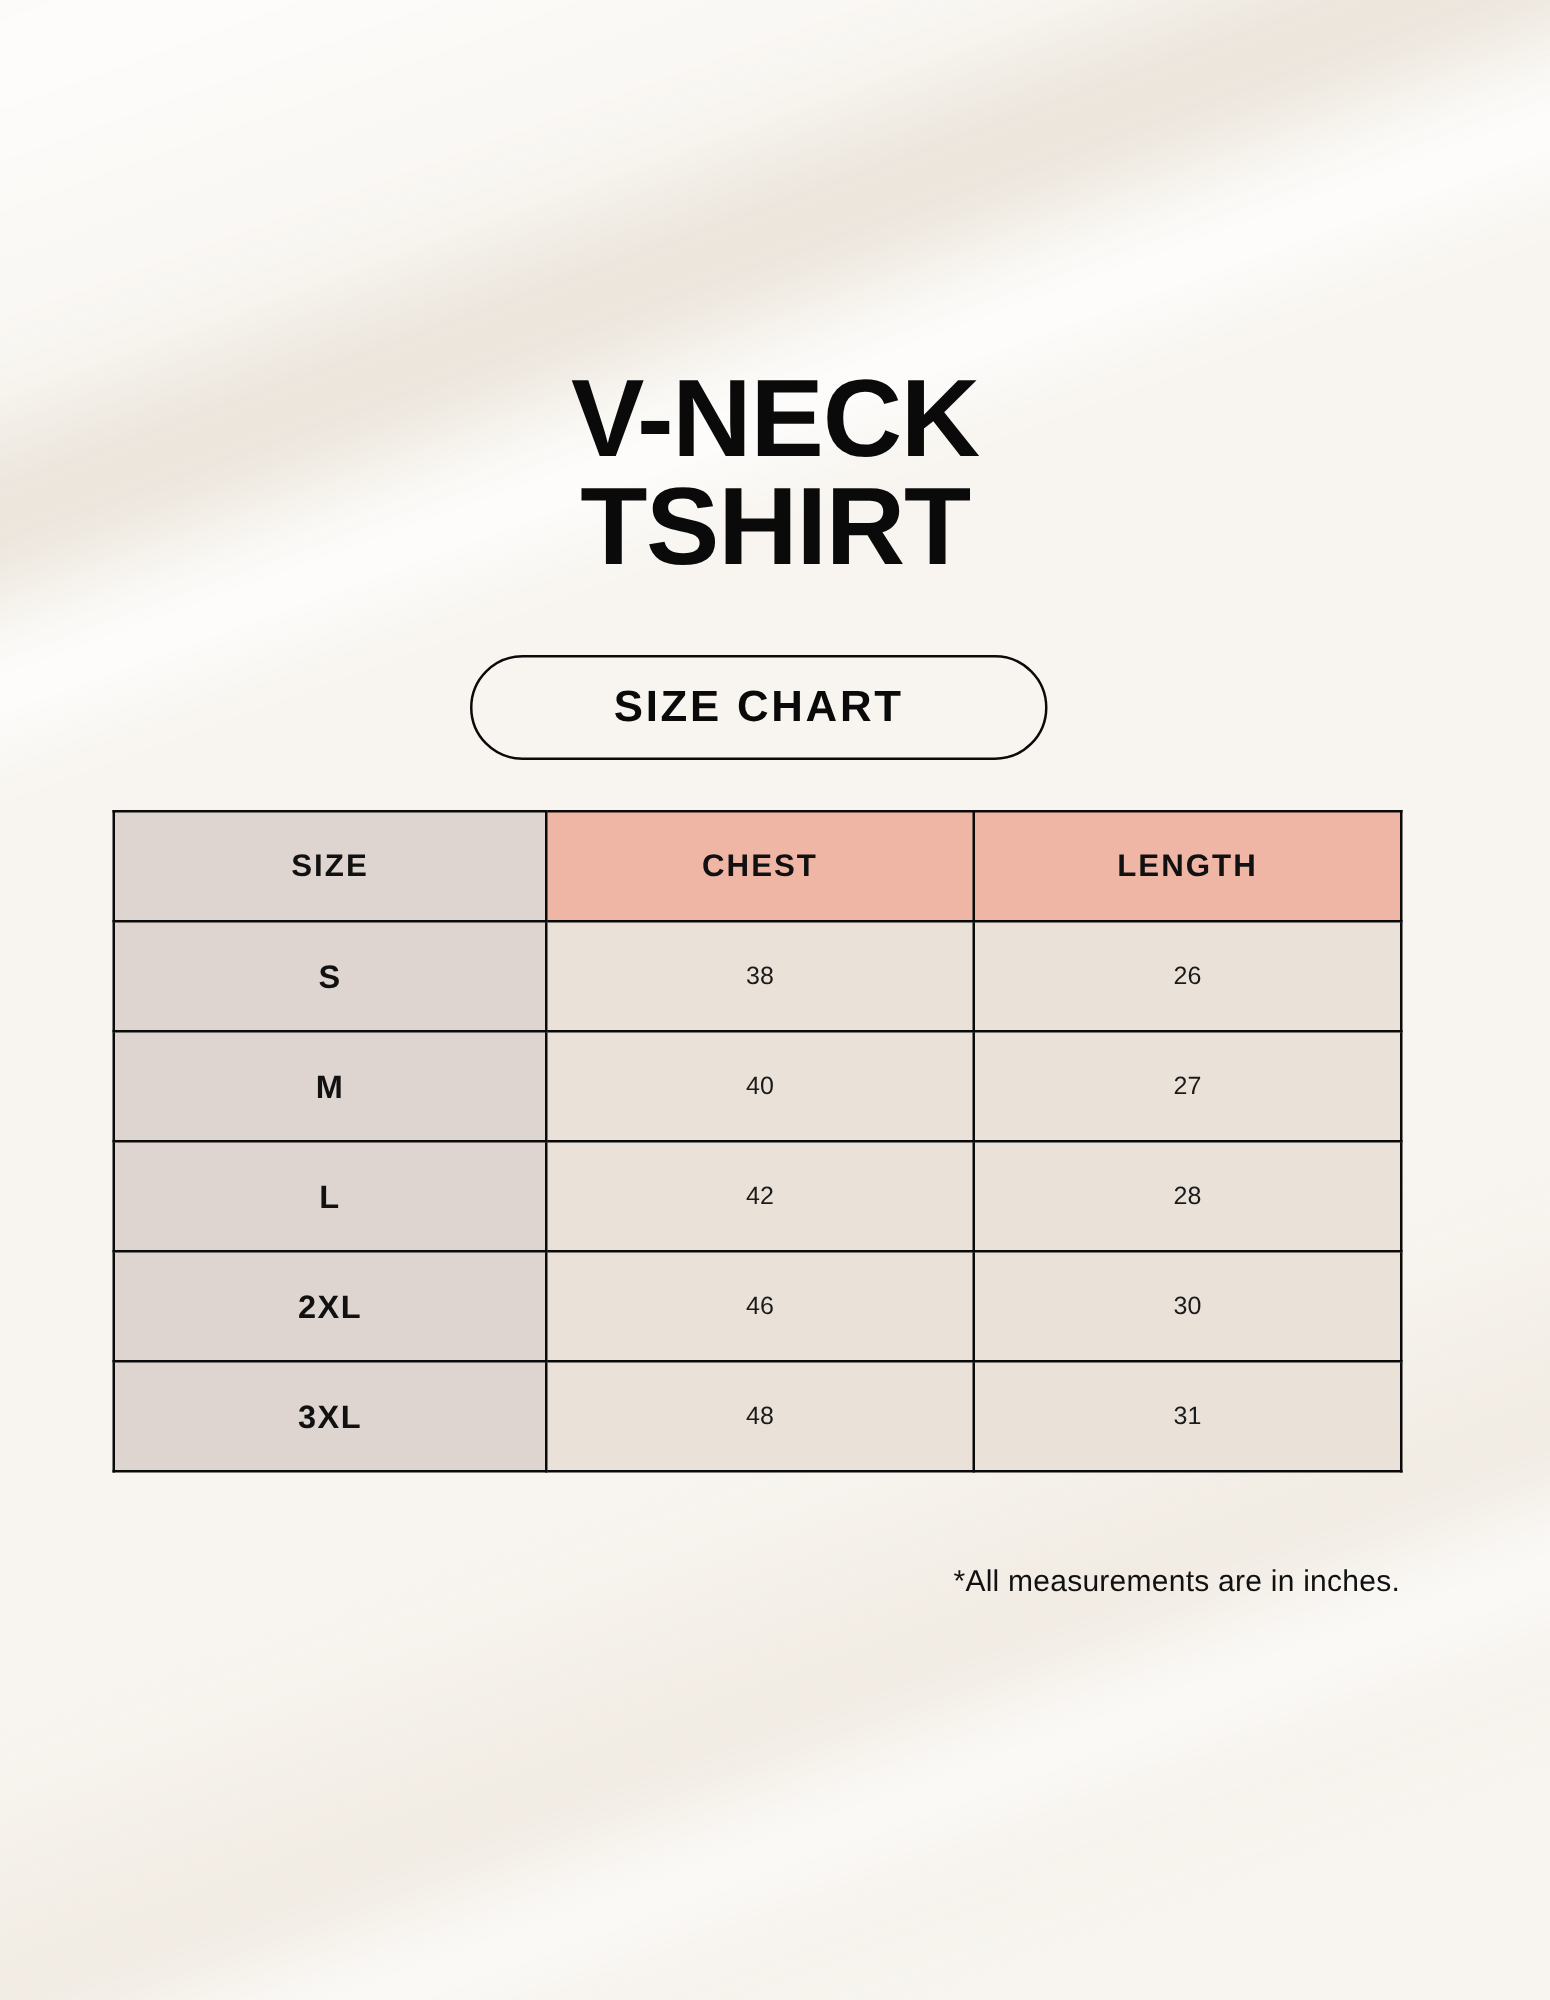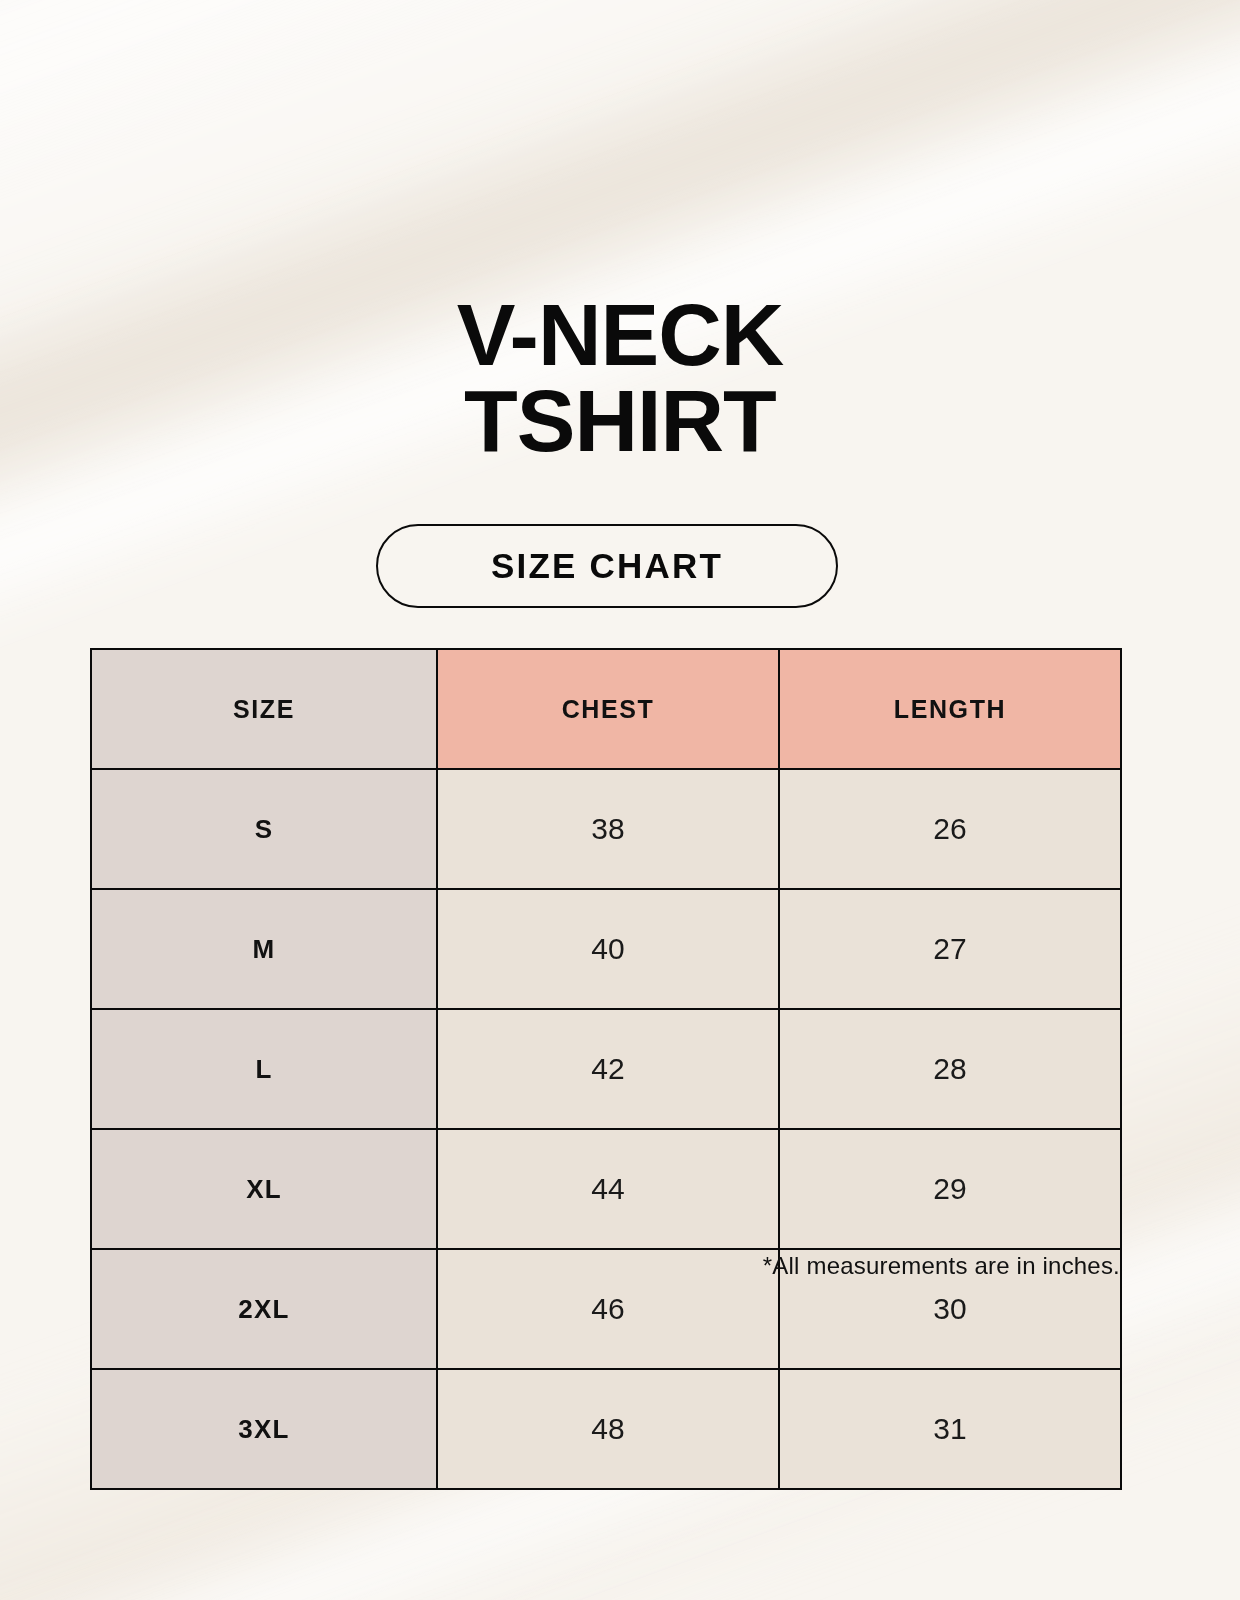--- a/index.html
+++ b/index.html
@@ -114,21 +114,21 @@
     position: absolute;
     top: 648px;
     left: 90px;
     width: 1030px;
     border-collapse: collapse;
     table-layout: fixed;
   }
   .size-table td, .size-table th {
     border: 2.5px solid #0a0a0a;
     text-align: center;
-    padding: 16px;
+    padding: 0;
     height: 86px;
   }
   .size-table col.c-size { width: 346px; }
   .size-table col.c-chest { width: 342px; }
   .size-table col.c-length { width: 342px; }
 
   thead th {
     font-size: 25px;
     font-weight: 700;
     letter-spacing: 1.6px;
@@ -138,21 +138,21 @@
   th.head-chest, th.head-length { background: #f0b6a5; margin-top: 21px; }
 
   tbody td.cell-size {
     background: #ded5d0;
     font-size: 26px;
     font-weight: 700;
     letter-spacing: 1.2px;
   }
   tbody td.cell-val {
     background: #eae2d8;
-    font-size: 30px;
+    font-size: 20px;
     font-weight: 400;
     color: #1a1a1a;
     text-align: center;
   }
 
   .footnote {
     position: absolute;
     top: 1252px;
     left: 90px;
     width: 1030px;
@@ -206,25 +206,20 @@
         <td class="cell-size">M</td>
         <td class="cell-val">40</td>
         <td class="cell-val">27</td>
       </tr>
       <tr>
         <td class="cell-size">L</td>
         <td class="cell-val">42</td>
         <td class="cell-val">28</td>
       </tr>
       <tr>
-        <td class="cell-size">XL</td>
-        <td class="cell-val">44</td>
-        <td class="cell-val">29</td>
-      </tr>
-      <tr>
         <td class="cell-size">2XL</td>
         <td class="cell-val">46</td>
         <td class="cell-val">30</td>
       </tr>
       <tr>
         <td class="cell-size">3XL</td>
         <td class="cell-val">48</td>
         <td class="cell-val">31</td>
       </tr>
     </tbody>

